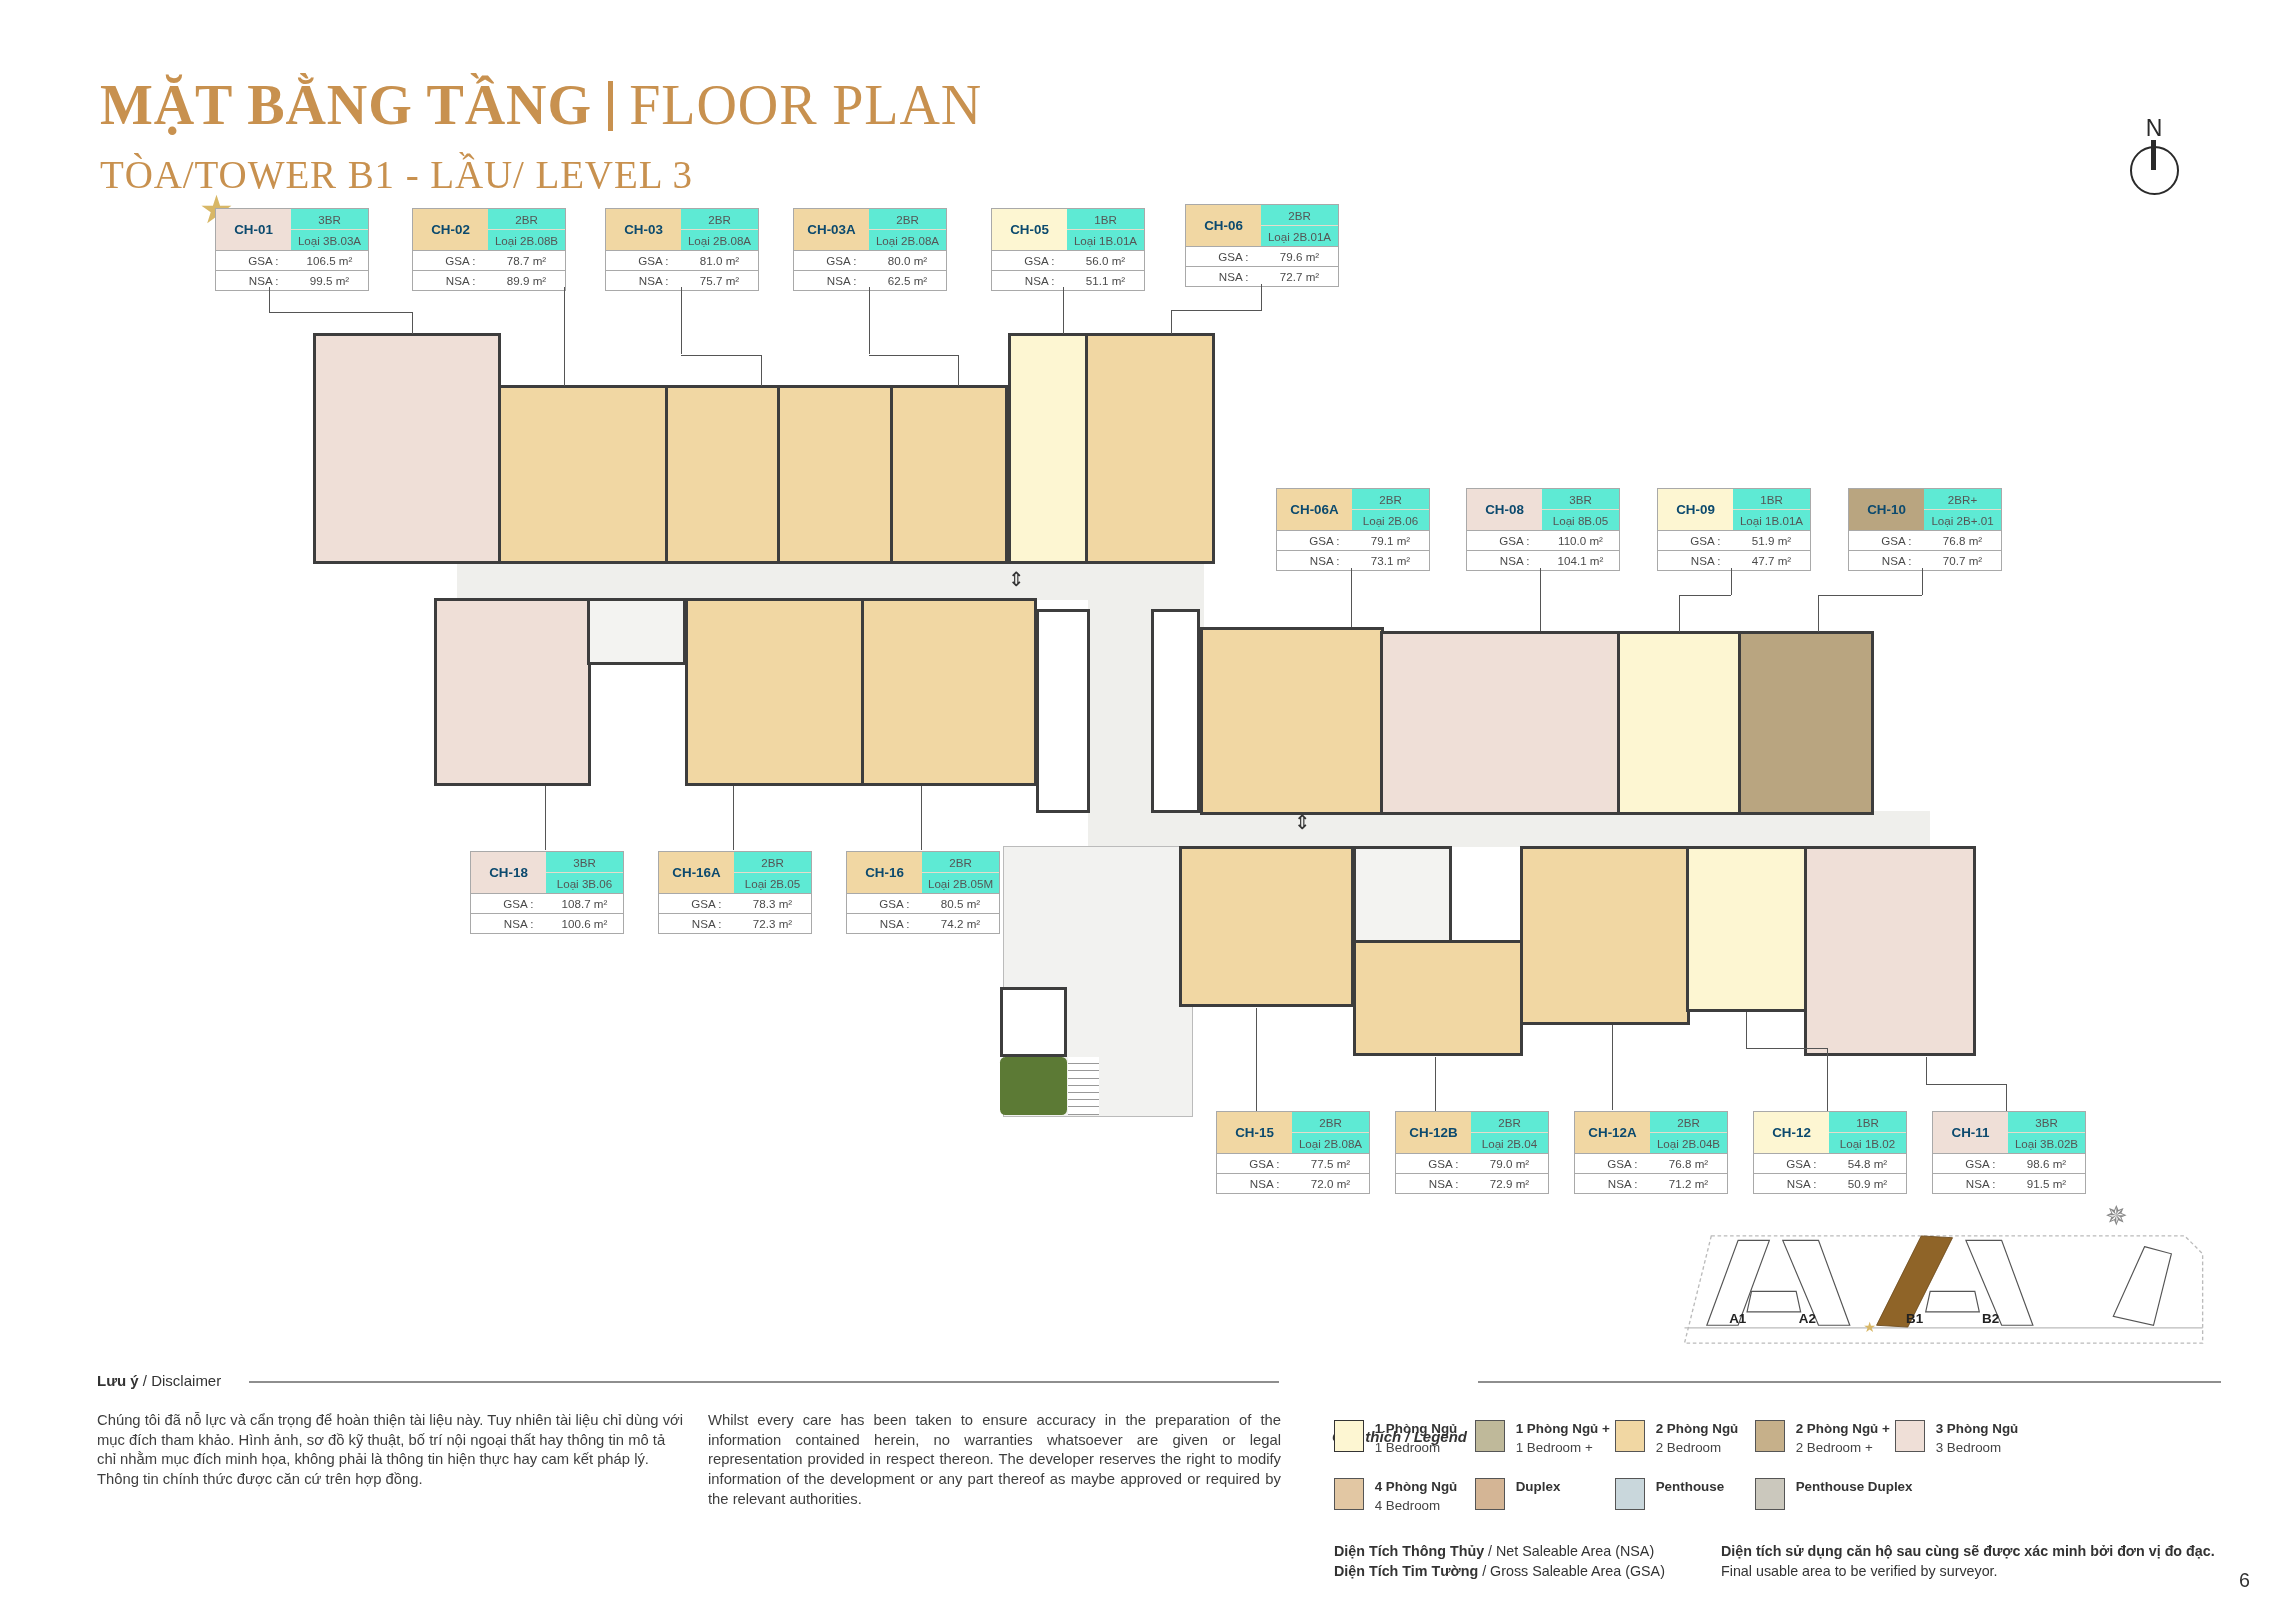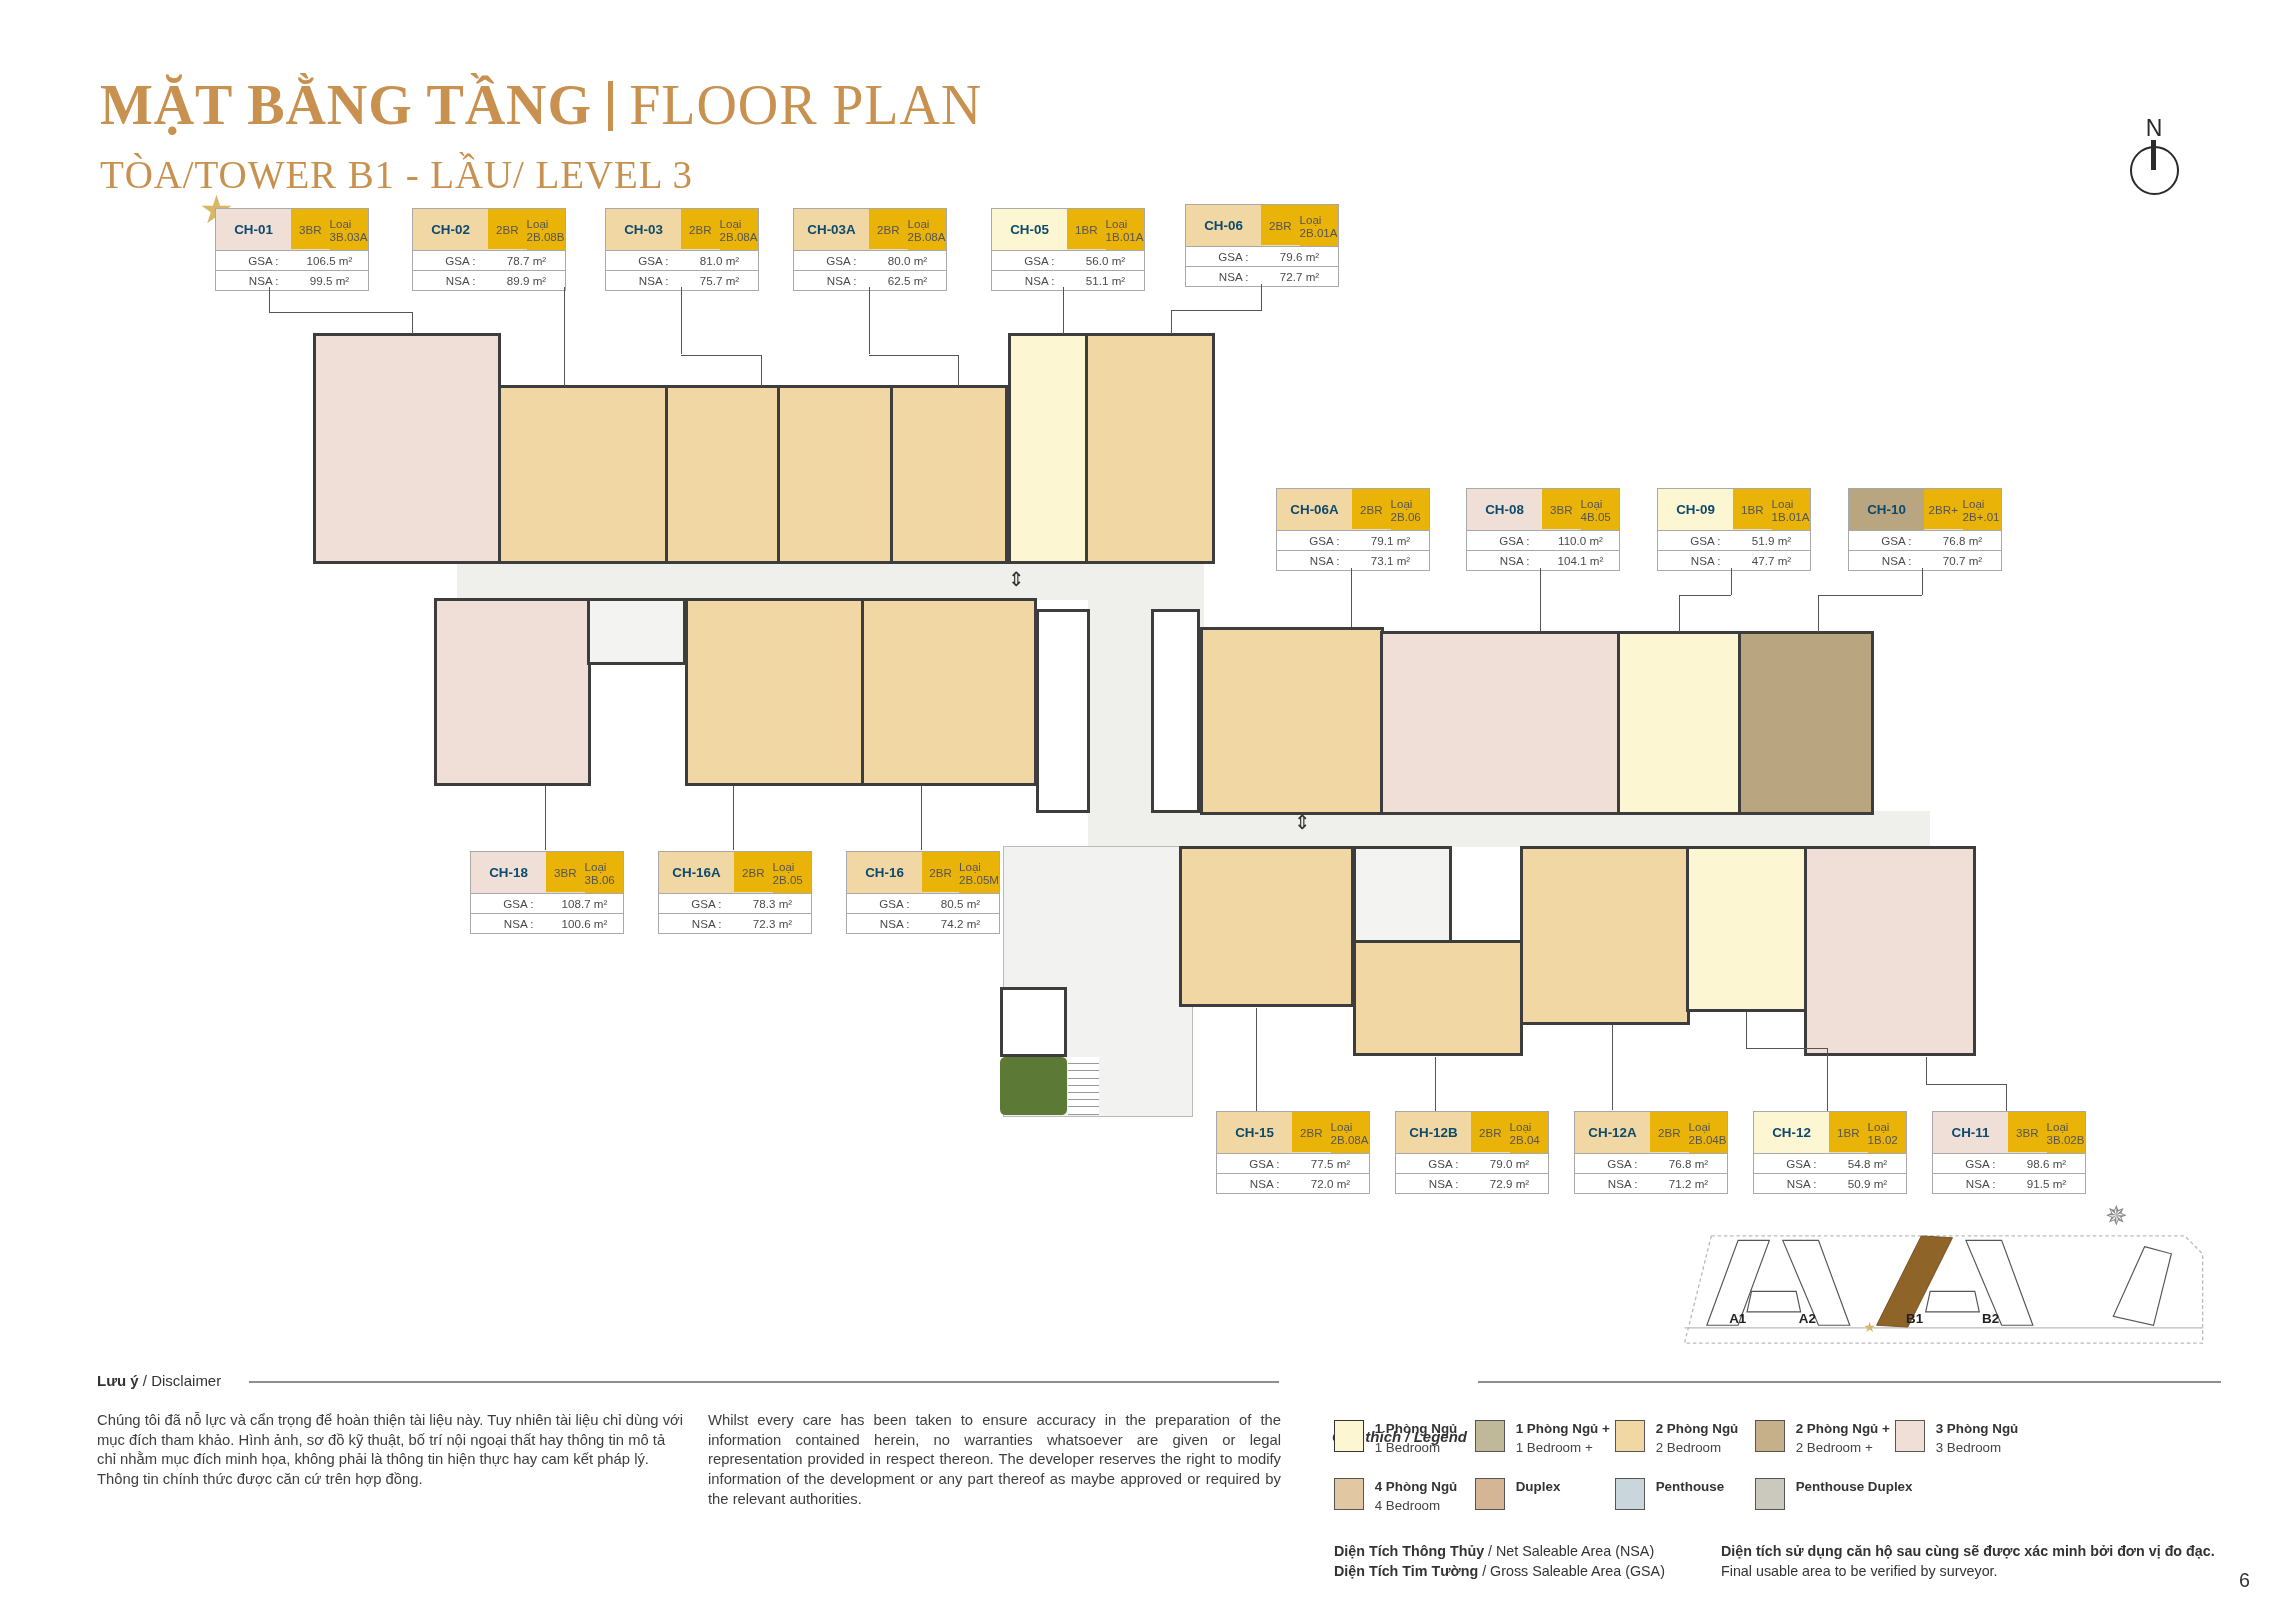--- a/index.html
+++ b/index.html
@@ -13,21 +13,21 @@
   .star{color:#d8b766;font-size:39px;line-height:1;}
   .compass{left:2127px;top:115px;width:54px;text-align:center;}
   .compass .n{font-size:23px;color:#2a2a2a;}
   .compass .ring{width:45px;height:45px;border:2.2px solid #2a2a2a;border-radius:50%;margin:3.6px auto 0;position:relative;}
   .compass .needle{position:absolute;left:19.7px;top:-7.2px;width:4.5px;height:30px;background:#2a2a2a;}
 
   
   .tag{position:absolute;width:152px;border:1.3px solid #a9a9a9;background:#fff;font-size:12.5px;}
   .tag .top{display:flex;height:41px;border-bottom:1.3px solid #a9a9a9;}
   .tag .id{width:75px;display:flex;align-items:center;justify-content:center;font-weight:bold;font-size:13.4px;color:#0c4a6e;}
-  .tag .type{flex:1;background:#eab308;display:flex;flex-direction:row;}
+  .tag .type{flex:1;background:#5eead4;display:flex;flex-direction:column;}
   .tag .type span{flex:1;display:flex;align-items:center;justify-content:center;font-size:11.6px;color:#555;}
   .tag .type span:first-child{border-bottom:0.9px solid #e6dccb;}
   .tag .row{display:flex;height:19px;align-items:center;font-size:11.6px;color:#4a4a4a;}
   .tag .row+.row{border-top:1.3px solid #a9a9a9;}
   .tag .row .k{width:75px;text-align:right;padding-right:12.5px;box-sizing:border-box;}
   .tag .row .v{flex:1;text-align:center;}
   .lead{position:absolute;background:#555;}
 
   
   .blk{position:absolute;border:3.6px solid #3d3d3d;box-sizing:border-box;}
@@ -251,21 +251,21 @@
   <div class="row">
       <span class="k">NSA :</span>
       <span class="v">73.1 m²</span>
     </div>
 </div>
 <div class="tag" style="left:1466px;top:488px;">
   <div class="top">
       <div class="id" style="background:#efdfd7">CH-08</div>
       <div class="type">
         <span>3BR</span>
-        <span>Loại 4B.05</span>
+        <span>Loại 8B.05</span>
       </div>
     </div>
   <div class="row">
       <span class="k">GSA :</span>
       <span class="v">110.0 m²</span>
     </div>
   <div class="row">
       <span class="k">NSA :</span>
       <span class="v">104.1 m²</span>
     </div>

